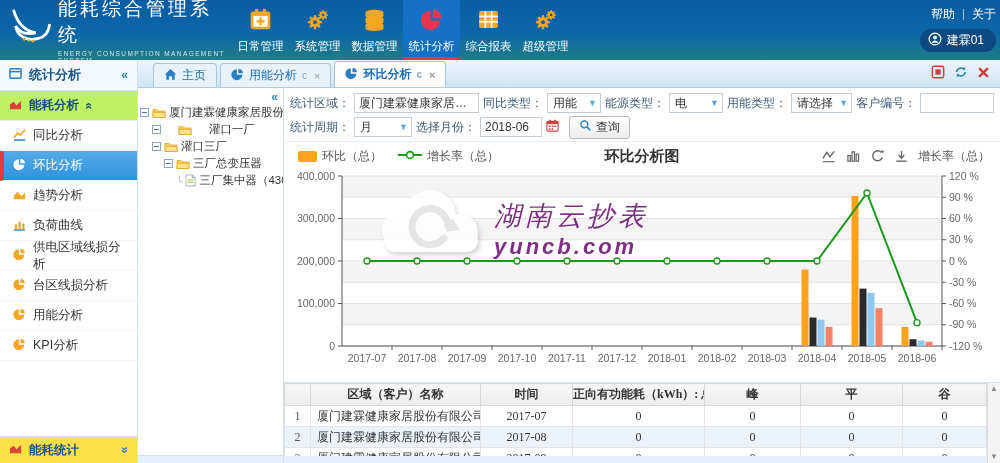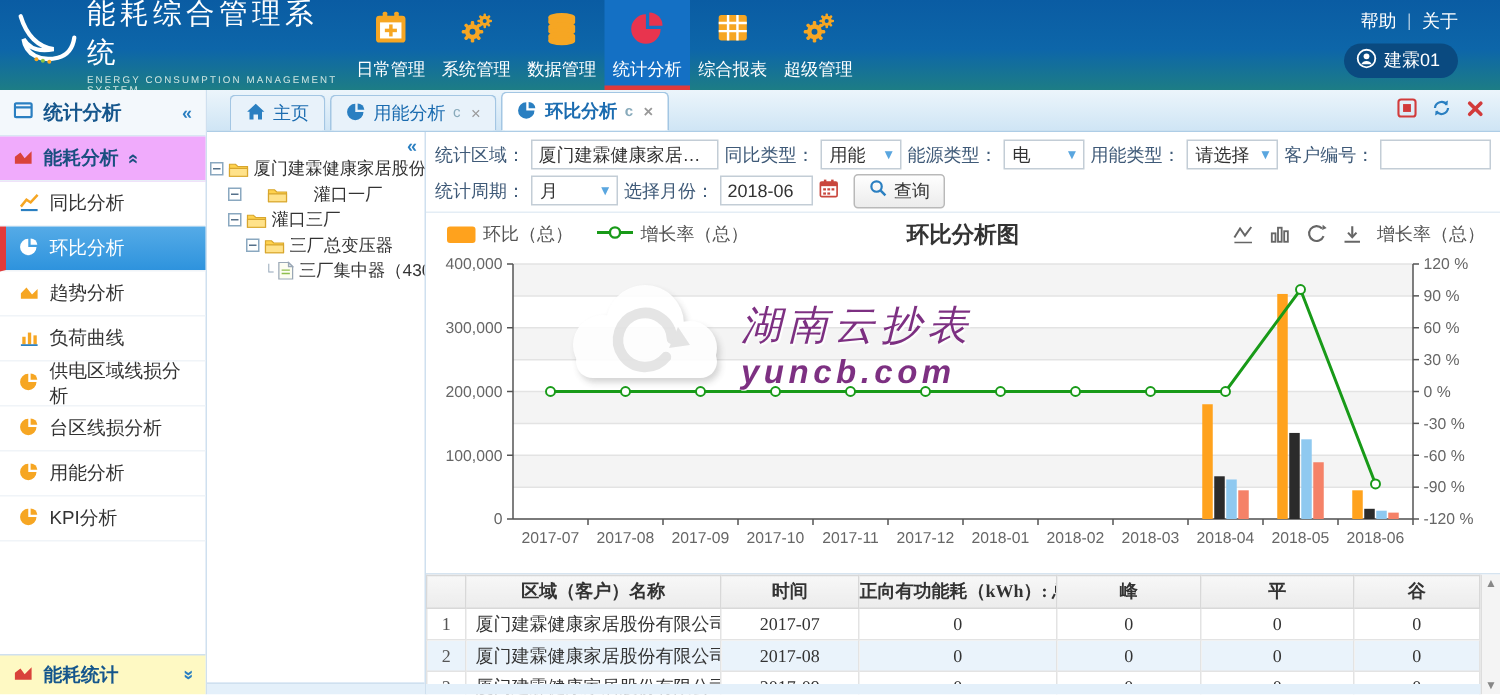--- a/index.html
+++ b/index.html
@@ -8,38 +8,38 @@
   
   .header { height:60px; background:linear-gradient(180deg,#0a5ca3 0%,#0d66a9 55%,#1d7d85 100%); display:flex; align-items:center; position:relative; }
   .brand { display:flex; align-items:center; padding-left:8px; width:232px; }
   .brand-text { margin-left:6px; }
   .brand-title { color:#fff; font-size:19px; font-weight:normal; letter-spacing:3px; }
   .brand-sub { color:#cfe6e2; font-size:6.5px; letter-spacing:1.4px; margin-top:2px; }
   .nav { display:flex; height:60px; }
   .nav-item { width:57px; height:60px; display:flex; flex-direction:column; align-items:center; justify-content:center; gap:3px; cursor:pointer; }
   .nav-item .nav-label { color:#fff; font-size:11.5px; white-space:nowrap; }
   .nav-item.active { background:#1470c4; border-bottom:3px solid #e03a3a; padding-top:3px; }
-  .header-right { position:absolute; right:28px; top:6px; text-align:right; }
+  .header-right { position:absolute; right:4px; top:6px; text-align:right; }
   .hlinks { color:#fff; font-size:12px; display:flex; justify-content:flex-end; align-items:center; gap:8px; }
   .hlinks .sep { width:1px; height:11px; background:rgba(255,255,255,0.6); }
   .hlinks span { cursor:pointer; }
   .user-pill { margin-top:6px; display:inline-flex; align-items:center; gap:5px; background:#0a4a80; border-radius:12px; padding:3px 12px 3px 8px; color:#fff; font-size:12px; cursor:pointer; }
 
   
   .content { display:flex; height:403px; }
   .sidebar { width:138px; border-right:1px solid #cfe0ef; background:#fff; position:relative; flex:none; }
   .right-zone { flex:1; display:flex; flex-direction:column; min-width:0; }
 
   
   .sb-header { height:31px; display:flex; align-items:center; gap:7px; padding:0 9px; background:#f3f8fc; border-bottom:1px solid #d9e7f3; color:#15568c; font-weight:bold; font-size:13px; }
   .sb-header .chev, .sb-footer .chev { margin-left:auto; color:#2a7fc1; font-size:12px; }
-  .sb-section { height:30px; display:flex; align-items:center; gap:7px; padding:0 9px; background:#f0abfc; border-bottom:1px solid #e8eff6; color:#1a4f80; font-weight:bold; font-size:12.5px; }
+  .sb-section { height:30px; display:flex; align-items:center; gap:7px; padding:0 9px; background:#bef264; border-bottom:1px solid #e8eff6; color:#1a4f80; font-weight:bold; font-size:12.5px; }
   .sb-item { height:30px; display:flex; align-items:center; gap:7px; padding:0 9px 0 13px; border-bottom:1px solid #f0f4f8; color:#333; font-size:12.5px; cursor:pointer; }
   .sb-item.active { background:linear-gradient(180deg,#55abe7,#2e93dd); color:#fff; border-left:4px solid #e23b3b; padding-left:9px; }
-  .sb-footer { position:absolute; left:0; right:0; bottom:0; height:27px; display:flex; align-items:center; gap:7px; padding:0 9px; background:#fef9c3; border-top:1px solid #cfe0ef; color:#15568c; font-weight:bold; font-size:12.5px; cursor:pointer; }
+  .sb-footer { position:absolute; left:0; right:0; bottom:0; height:27px; display:flex; align-items:center; gap:7px; padding:0 9px; background:#fde047; border-top:1px solid #cfe0ef; color:#15568c; font-weight:bold; font-size:12.5px; cursor:pointer; }
   .chev-up { display:inline-block; transform:rotate(90deg); font-weight:bold; }
   .chev-down { display:inline-block; transform:rotate(-90deg); font-weight:bold; }
 
   
   .tabbar { height:28px; background:linear-gradient(180deg,#ecf5fb,#cfe5f5); border-bottom:1px solid #aecde6; display:flex; align-items:flex-end; padding:0 15px; position:relative; flex:none; }
   .tab { display:inline-flex; align-items:center; gap:5px; height:24px; padding:0 10px; margin-right:3px; background:#e8f2fa; border:1px solid #a3c6e3; border-bottom:none; border-radius:4px 4px 0 0; color:#1b6cb0; font-size:12px; cursor:pointer; }
   .tab.active { background:#fff; font-weight:bold; height:26px; }
   .tab .tab-x { color:#999; font-size:11px; margin-left:2px; }
   .tab .tab-r { color:#8ab; font-size:10px; }
   .tabbar-tools { position:absolute; right:10px; top:5px; display:flex; gap:9px; align-items:center; }

